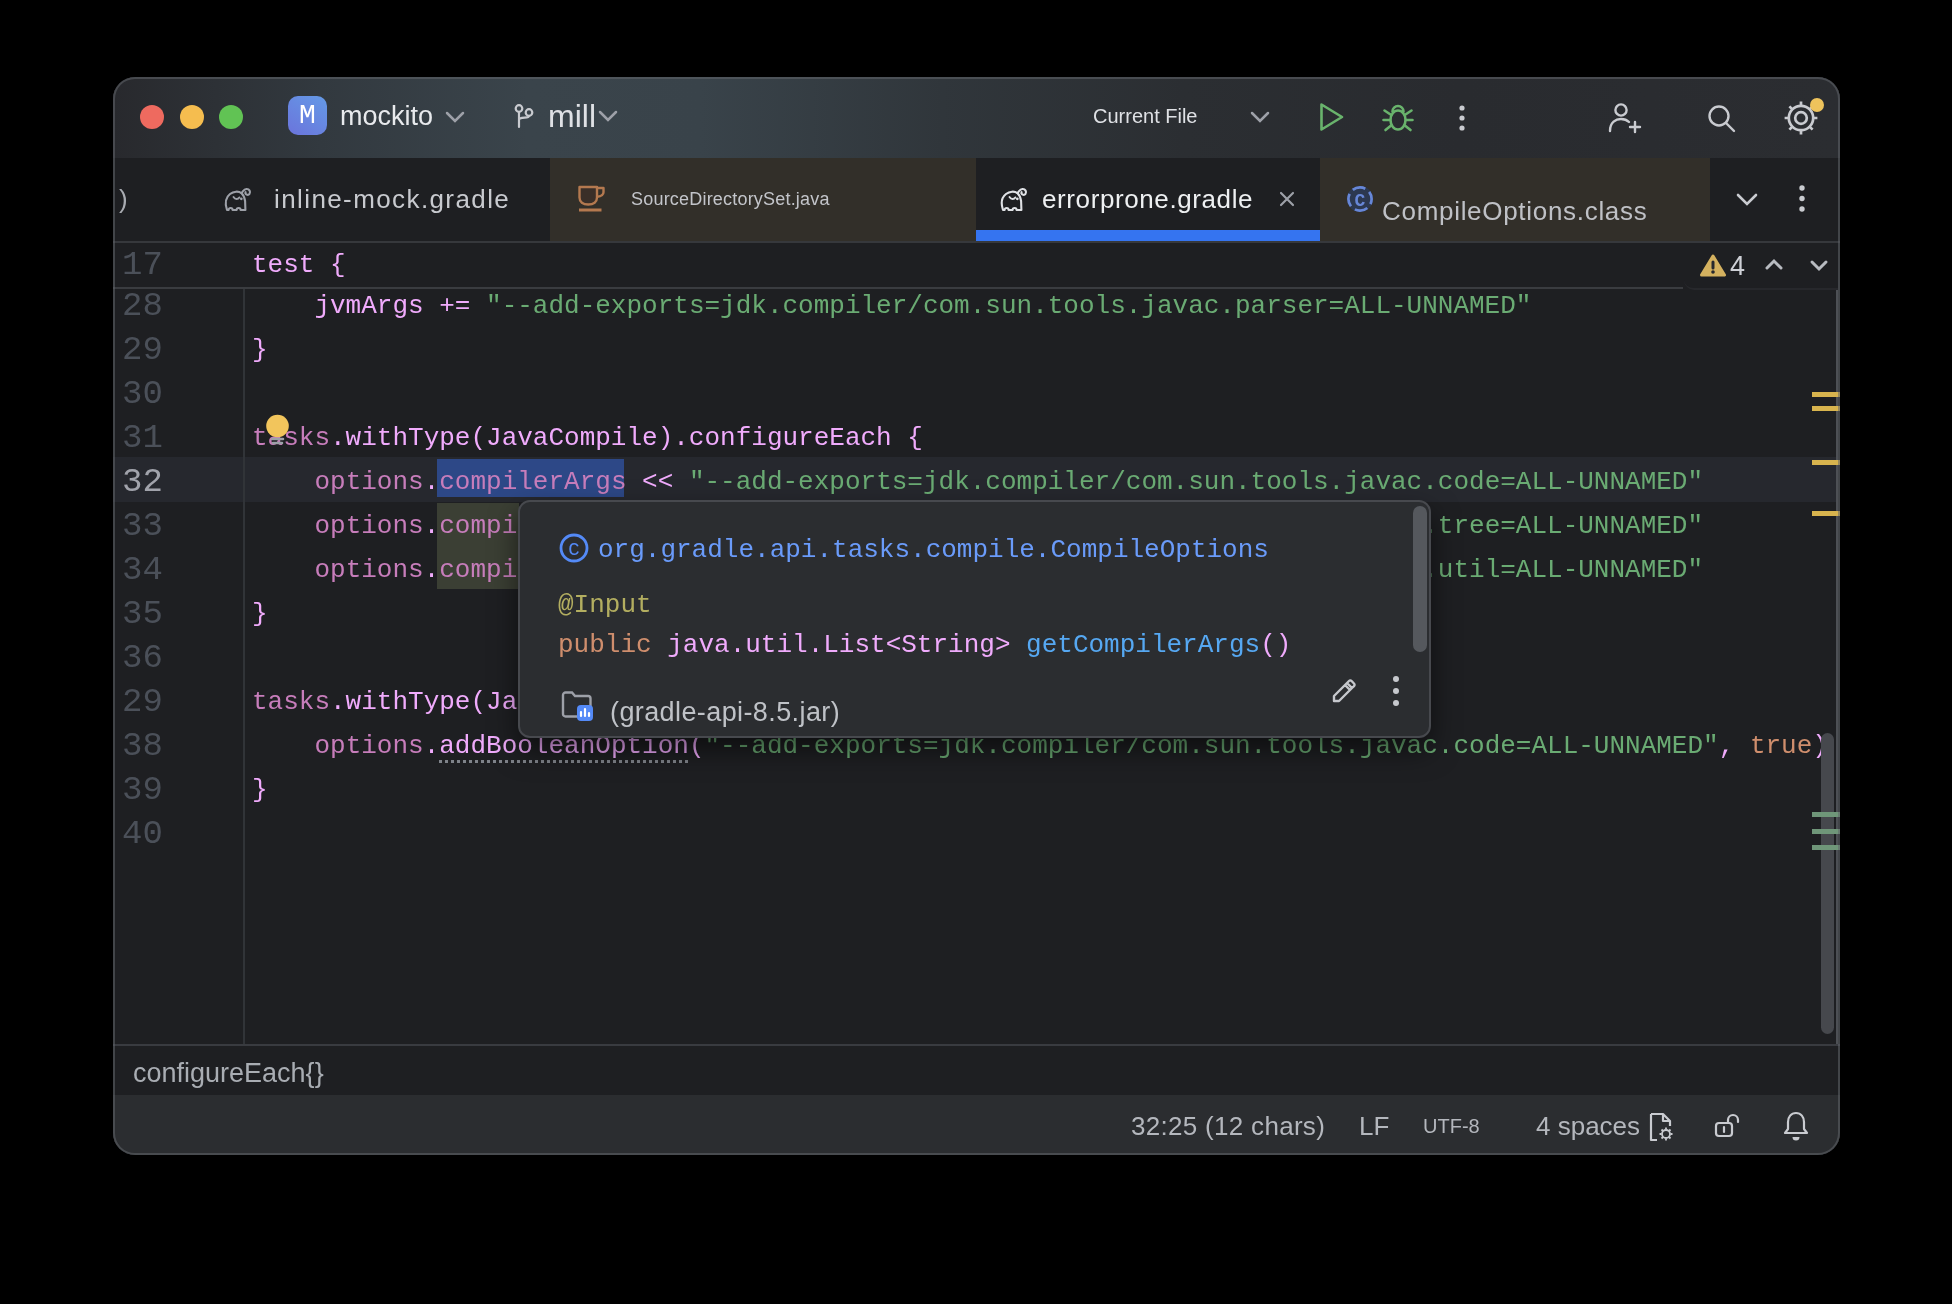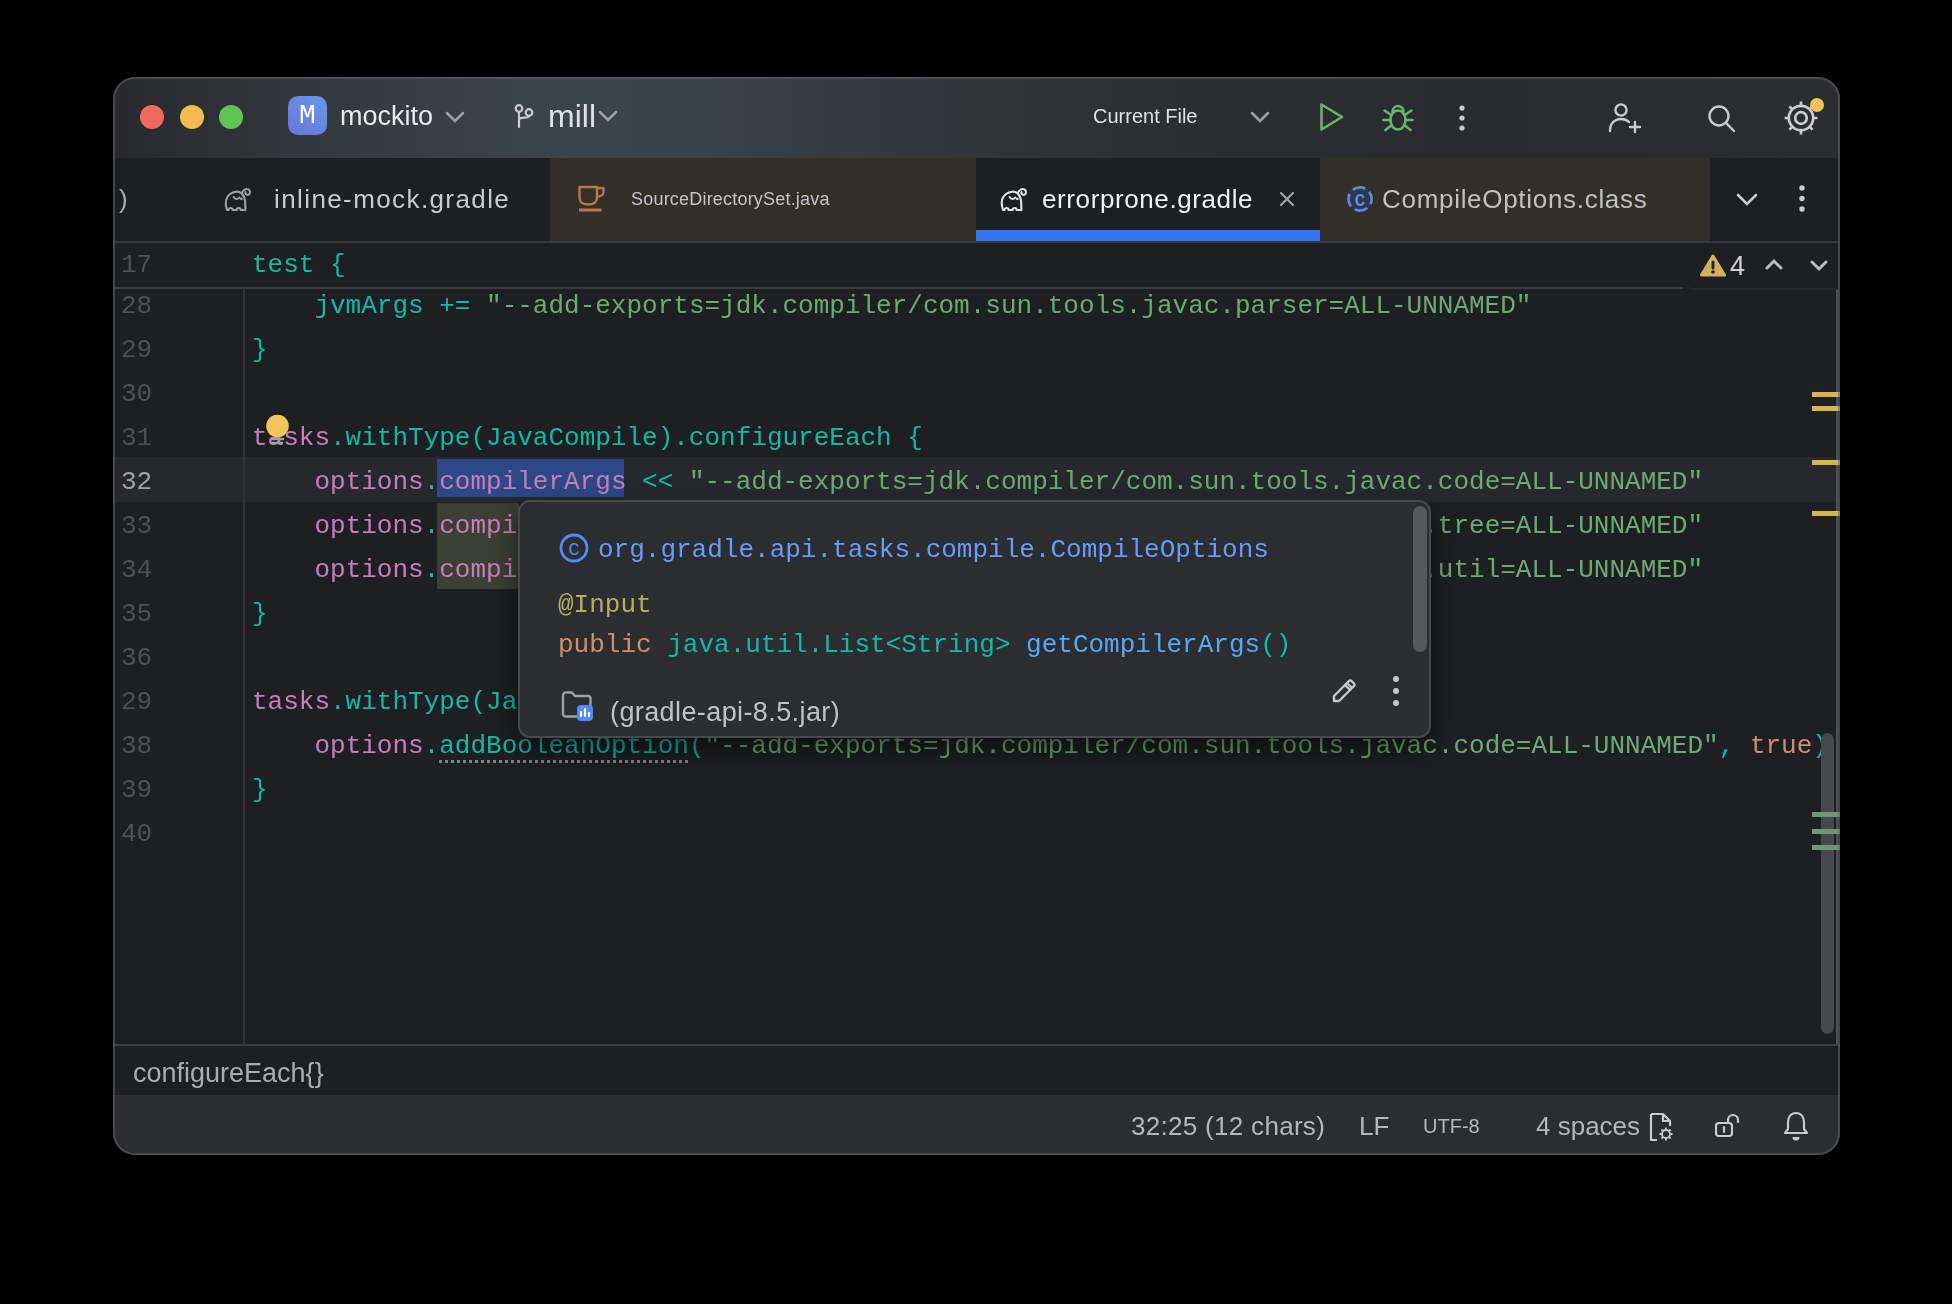--- a/index.html
+++ b/index.html
@@ -1,20 +1,20 @@
 <!DOCTYPE html>
 <html><head><meta charset="utf-8"><style>
 html,body{margin:0;padding:0;background:#000;width:1952px;height:1304px;overflow:hidden}
 body{font-family:"Liberation Sans",sans-serif;position:relative}
 #win{position:absolute;left:113px;top:77px;width:1727px;height:1078px;border-radius:22px;background:#1e1f22;overflow:hidden;box-shadow:inset 0 0 0 2px #51545a}
 .abs{position:absolute}
 .mono{font-family:"Liberation Mono",monospace;font-size:26px;line-height:44px;white-space:pre}
 .row{position:absolute;left:139px;height:44px}
-.ln{position:absolute;left:8px;width:59px;text-align:left;color:#4b5059;font-family:"Liberation Mono",monospace;font-size:26px;line-height:44px}
-.g{color:#6aab73}.p{color:#c77dbb}.w{color:#14b8a6}.o{color:#cf8e6d}
+.ln{position:absolute;left:0;width:59px;text-align:center;color:#4b5059;font-family:"Liberation Mono",monospace;font-size:34px;line-height:44px}
+.g{color:#6aab73}.p{color:#c77dbb}.w{color:#f0abfc}.o{color:#cf8e6d}
 .ic{position:absolute}
 </style></head>
 <body>
 <div id="win">
 
   <div class="abs" id="titlebar" style="left:0;top:0;width:1727px;height:81px;background:linear-gradient(90deg,#28292d 0%,#32393f 12%,#3a444b 24%,#39434a 34%,#30363b 48%,#2b2e32 62%,#292b2f 78%,#2b2d31 100%)"></div>
   <div class="abs" style="left:27px;top:28px;width:24px;height:24px;border-radius:50%;background:#ee6a5f"></div>
   <div class="abs" style="left:67px;top:28px;width:24px;height:24px;border-radius:50%;background:#f5bd4f"></div>
   <div class="abs" style="left:106px;top:28px;width:24px;height:24px;border-radius:50%;background:#61c354"></div>
   <div class="abs" style="left:175px;top:19px;width:39px;height:39px;border-radius:10px;background:linear-gradient(215deg,#649ae6 0%,#6b74dc 100%);color:#fff;font-family:'Liberation Mono',monospace;font-weight:normal;font-size:28px;line-height:39px;text-align:center">M</div>
@@ -93,21 +93,21 @@
     </svg>
   <div class="abs" style="left:929px;top:106px;font-size:26px;letter-spacing:0.6px;color:#eef0f2;line-height:32px">errorprone.gradle</div>
   <svg class="ic" style="left:1164px;top:112px" width="20" height="20" viewBox="0 0 20 20">
       <path d="M4 4 L16 16 M16 4 L4 16" stroke="#9da0a8" stroke-width="2.2" stroke-linecap="round"></path>
     </svg>
   <svg class="ic" style="left:1232px;top:107px" width="30" height="30" viewBox="0 0 30 30">
       <circle cx="15" cy="15" r="13" fill="#2c3850"></circle>
       <circle cx="15" cy="15" r="11.6" stroke="#6787d7" stroke-width="2.7" fill="none" stroke-dasharray="13.2 5" stroke-dashoffset="8"></circle>
       <text x="15" y="21.5" font-family="Liberation Mono,monospace" font-size="18" font-weight="bold" fill="#6787d7" text-anchor="middle">C</text>
     </svg>
-  <div class="abs" style="left:1269px;top:106px;font-size:26px;letter-spacing:0.7px;color:#bfc1c6;line-height:32px">CompileOptions.class</div>
+  <div class="abs" style="left:1269px;top:118px;font-size:26px;letter-spacing:0.7px;color:#bfc1c6;line-height:32px">CompileOptions.class</div>
   <svg class="ic" style="left:1620px;top:114px" width="28" height="18" viewBox="0 0 28 18">
       <path d="M5 4 L14 13 L23 4" stroke="#c9cbd0" stroke-width="2.6" fill="none" stroke-linecap="round"></path>
     </svg>
   <div class="abs" style="left:1685px;top:106px">
     <svg width="8" height="32" viewBox="0 0 8 32">
         <circle cx="4" cy="5" r="2.7" fill="#c9cbd0"></circle>
         <circle cx="4" cy="15.5" r="2.7" fill="#c9cbd0"></circle>
         <circle cx="4" cy="26" r="2.7" fill="#c9cbd0"></circle>
       </svg>
   </div>

